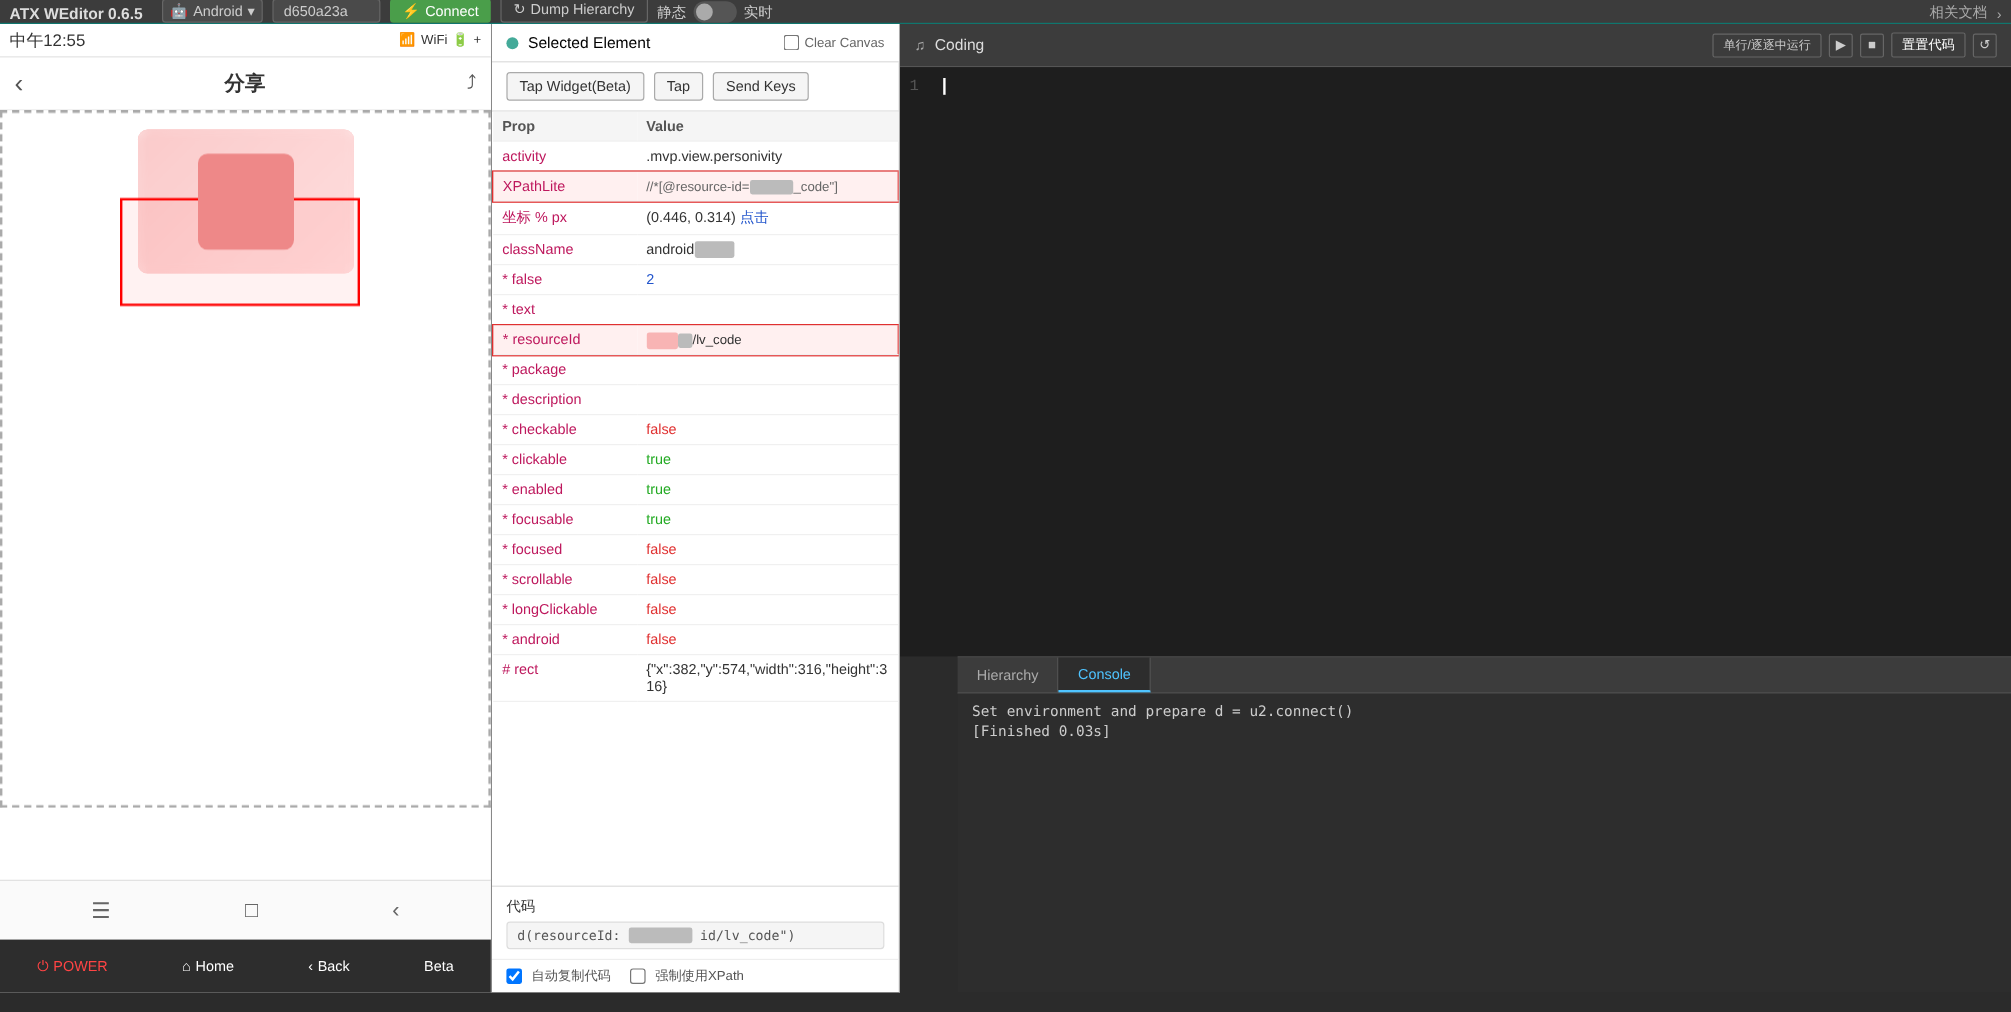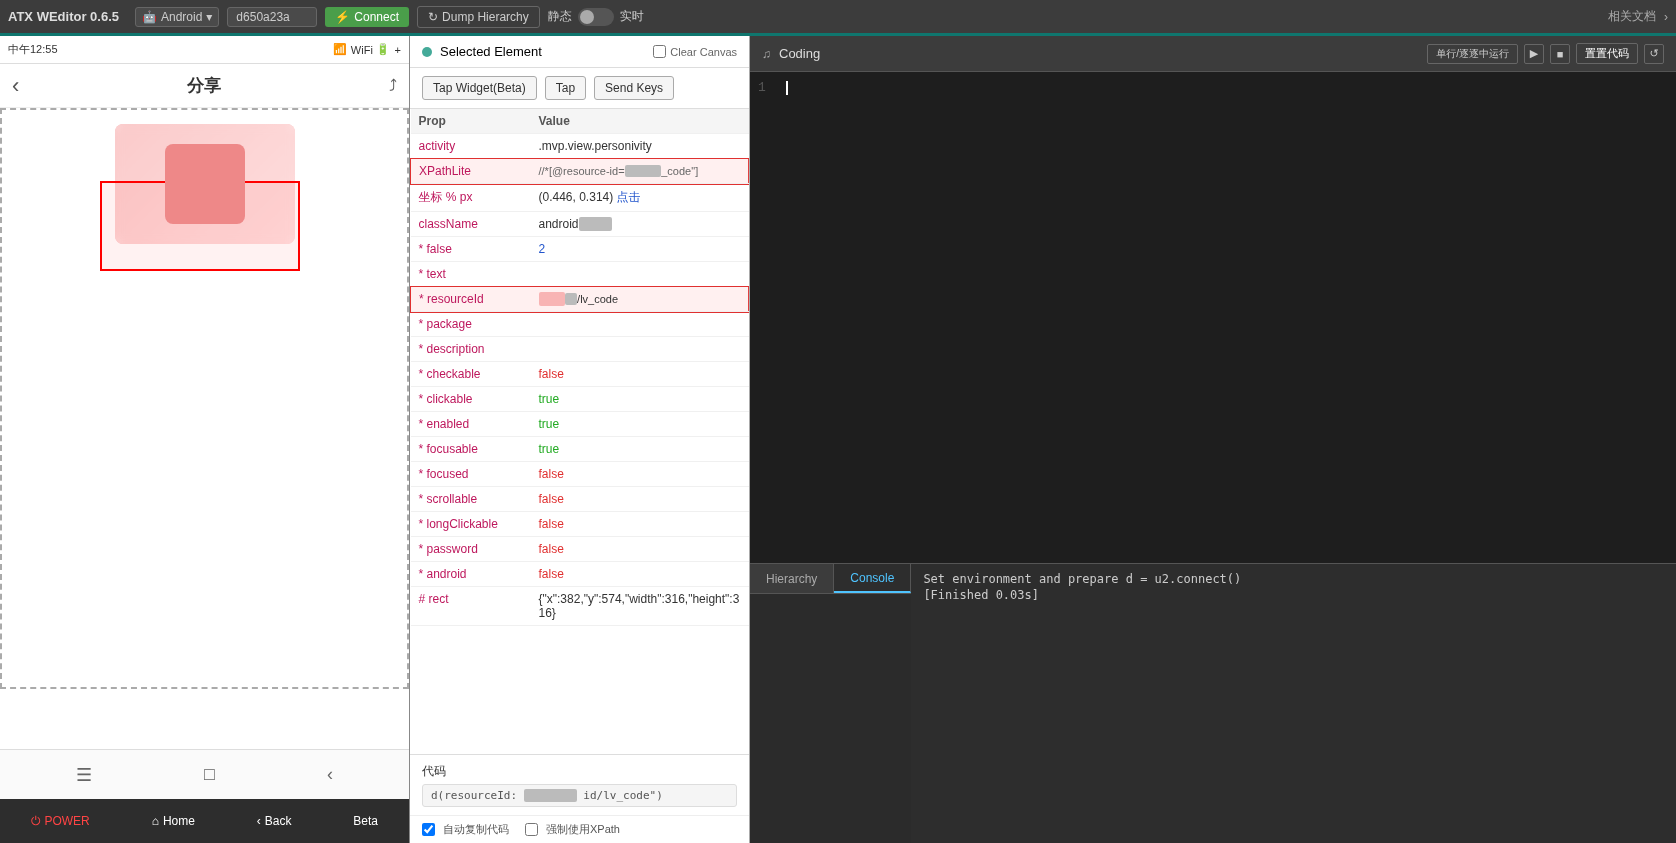--- a/index.html
+++ b/index.html
@@ -1,21 +1,21 @@
 <!DOCTYPE html>
 <html><head>
   <meta charset="utf-8">
   <style>
     * { box-sizing: border-box; margin: 0; padding: 0; }
     body { font-family: 'Segoe UI', Arial, sans-serif; font-size: 12px; background: #2b2b2b; color: #ccc; overflow: hidden; width: 1676px; height: 843px; }
 
     
     #topbar {
-      display: flex; align-items: center; background: #3c3c3c; height: 36px;
-      border-bottom: 3px solid #0f766e; padding: 0 8px; gap: 8px;
+      display: flex; align-items: flex-end; background: #3c3c3c; height: 20px;
+      border-bottom: 1px solid #0f766e; padding: 0 8px; gap: 8px;
     }
     #topbar .app-title { color: #ddd; font-size: 13px; font-weight: bold; margin-right: 8px; }
     #topbar .device-selector {
       display: flex; align-items: center; gap: 4px;
       background: #4a4a4a; border: 1px solid #666; border-radius: 3px;
       padding: 2px 6px; color: #ccc; font-size: 12px;
     }
     #topbar .device-id {
       background: #4a4a4a; border: 1px solid #666; border-radius: 3px;
       padding: 2px 8px; color: #ccc; font-size: 12px; min-width: 90px;
@@ -53,21 +53,21 @@
       border-right: 1px solid #888;
     }
     #phone-screen {
       flex: 1; background: #fff; position: relative; overflow: hidden;
     }
     #phone-status-bar {
       background: #fff; height: 28px; display: flex; align-items: center;
       justify-content: space-between; padding: 0 8px; font-size: 11px; color: #333;
       border-bottom: 1px solid #ddd;
     }
-    #phone-status-bar .status-left { font-size: 11px; }
+    #phone-status-bar .status-left { font-size: 14px; }
     #phone-status-bar .status-right { display: flex; gap: 4px; align-items: center; font-size: 11px; }
     #phone-topbar {
       background: #fff; height: 44px; display: flex; align-items: center;
       padding: 0 12px; border-bottom: 1px solid #eee;
       justify-content: space-between;
     }
     #phone-topbar .back-btn { color: #666; font-size: 18px; cursor: pointer; }
     #phone-topbar .title { font-size: 17px; font-weight: bold; color: #333; }
     #phone-topbar .share-btn { color: #666; font-size: 16px; cursor: pointer; }
     #phone-content {
@@ -186,21 +186,21 @@
 
     #code-editor {
       flex: 1; background: #1e1e1e; padding: 8px; overflow: auto;
       font-family: 'Consolas', 'Courier New', monospace; font-size: 13px; color: #ccc;
     }
     .line-num { color: #555; margin-right: 12px; user-select: none; }
     .cursor { display: inline-block; width: 2px; height: 14px; background: #fff; vertical-align: middle; animation: blink 1s step-end infinite; }
     @keyframes blink { 50% { opacity: 0; } }
 
     #bottom-panel {
-      height: 280px; display: flex; flex-direction: row; border-top: 1px solid #555;
+      height: 280px; display: flex; flex-direction: column; border-top: 1px solid #555; margin-left: 48px;
     }
     #bottom-tabs {
       display: flex; background: #3c3c3c; border-bottom: 1px solid #555; height: 30px;
     }
     .bottom-tab {
       padding: 0 16px; display: flex; align-items: center; font-size: 12px; color: #aaa; cursor: pointer;
       border-right: 1px solid #555;
     }
     .bottom-tab.active { color: #4fc4ff; border-bottom: 2px solid #4fc4ff; background: #2d2d2d; }
 
@@ -393,24 +393,20 @@
             <tr>
               <td>* focused</td>
               <td><span class="val-red">false</span></td>
             </tr>
             <tr>
               <td>* scrollable</td>
               <td><span class="val-red">false</span></td>
             </tr>
             <tr>
               <td>* longClickable</td>
-              <td><span class="val-red">false</span></td>
-            </tr>
-            <tr>
-              <td>* password</td>
               <td><span class="val-red">false</span></td>
             </tr>
             <tr>
               <td>* android</td>
               <td><span class="val-red">false</span></td>
             </tr>
             <tr>
               <td># rect</td>
               <td>{"x":382,"y":574,"width":316,"height":316}</td>
             </tr>

